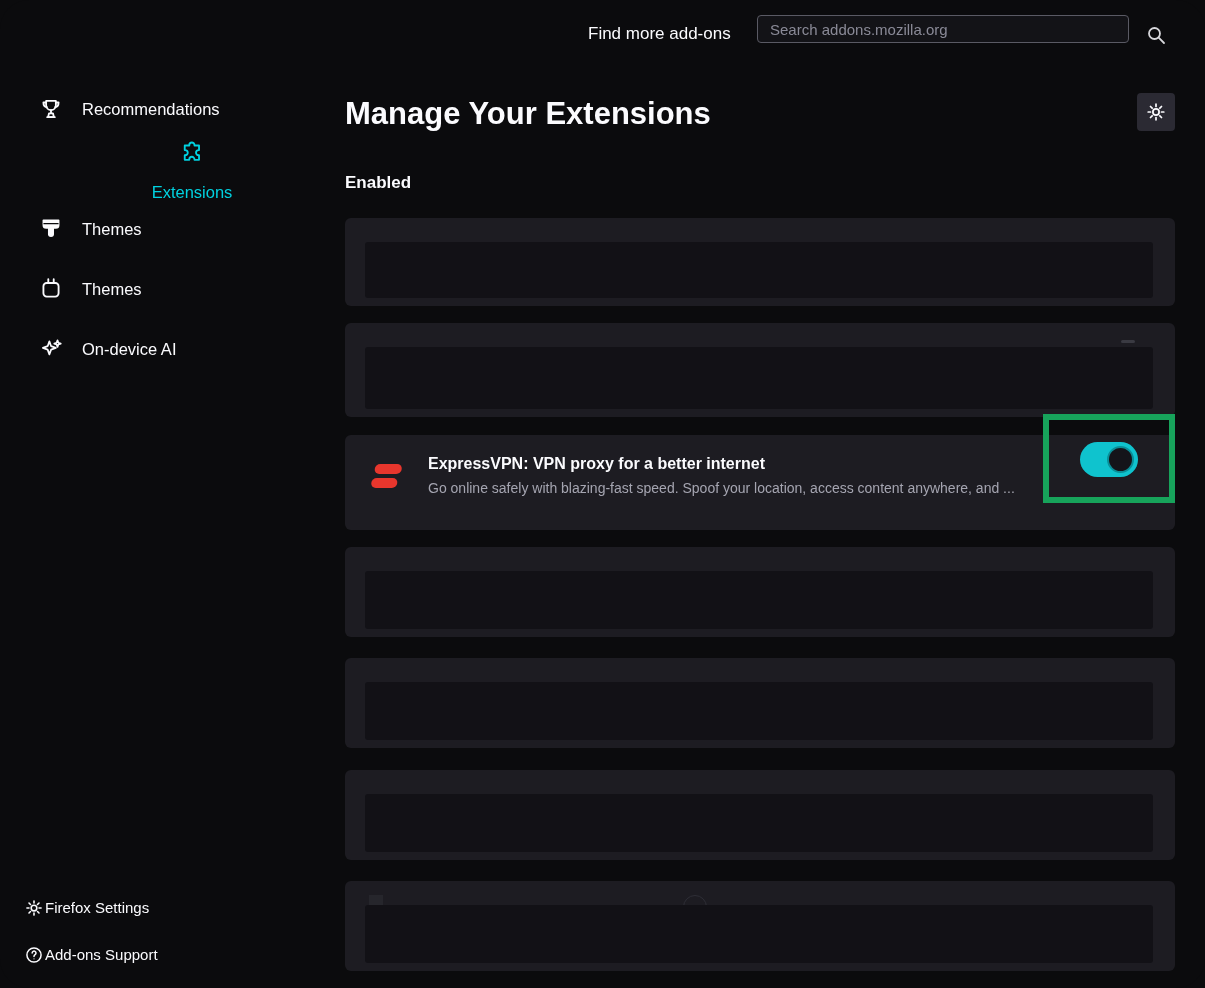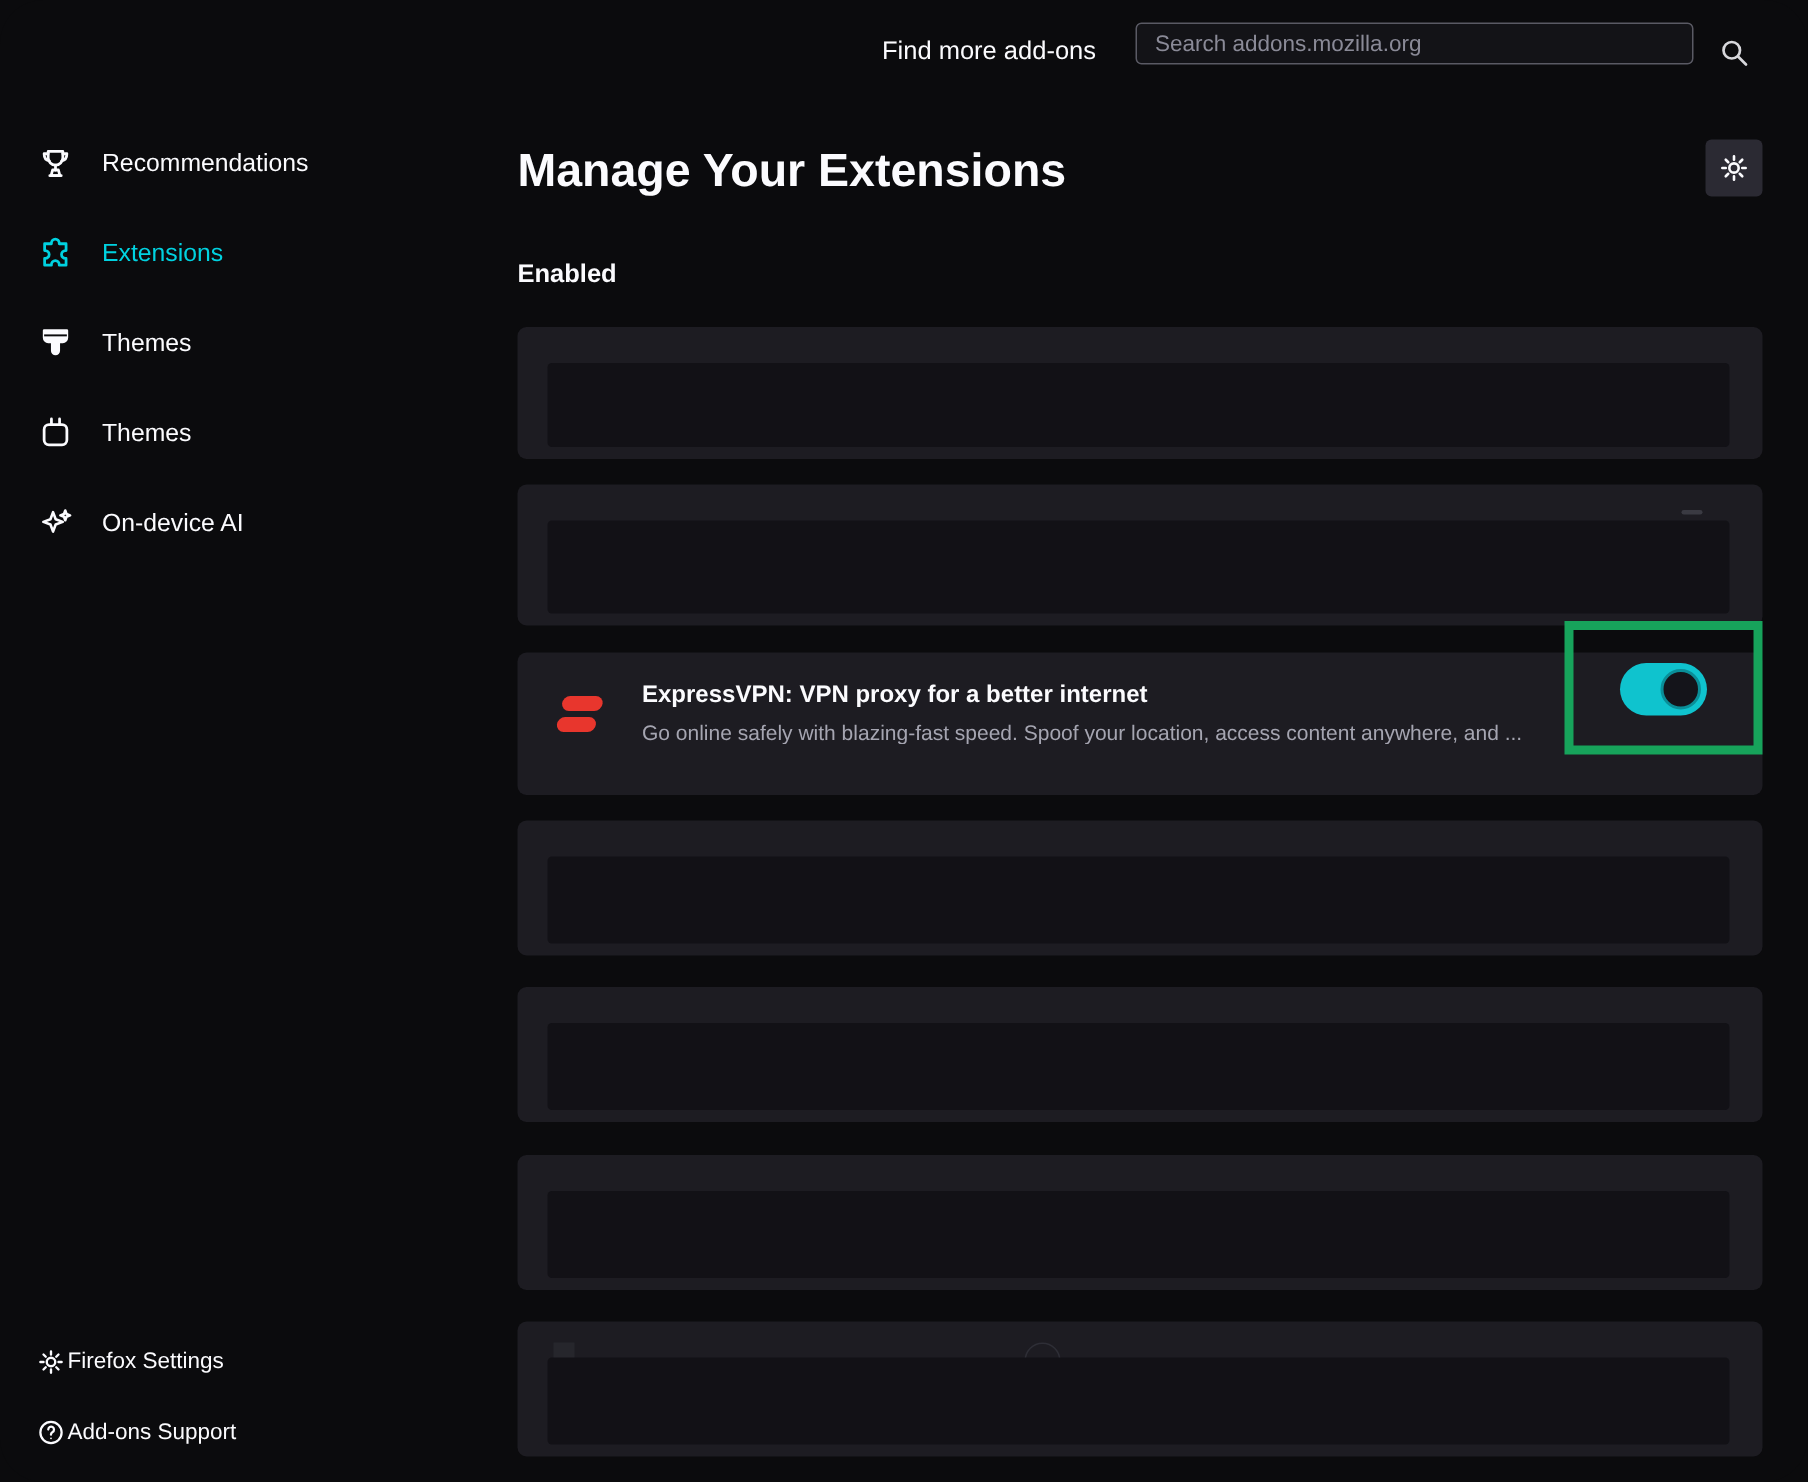--- a/index.html
+++ b/index.html
@@ -14,27 +14,27 @@
   .find-label { position:absolute; top:24px; left:588px; font-size:17px; color:#fbfbfe; }
   .search-box {
     position:absolute; top:15px; left:757px; width:372px; height:28px;
     background:#131317; border:1px solid #5a5a64; border-radius:4px;
     color:#fbfbfe; font-size:15px; padding:0 12px; outline:none;
     font-family:"Liberation Sans","DejaVu Sans",sans-serif;
   }
   .search-box::placeholder { color:#8a8a97; }
   .search-btn { position:absolute; top:23px; left:1144px; width:24px; height:24px; cursor:pointer; background:none; border:none; padding:0; }
   
-  .sidebar { position:absolute; top:79px; left:2px; width:330px; }
+  .sidebar { position:absolute; top:79px; left:16px; width:330px; }
   .side-item {
     height:60px; display:flex; align-items:center; gap:18px;
     padding-left:22px; font-size:16.5px; cursor:pointer; color:#fbfbfe;
   }
   .side-item .ic { width:26px; height:26px; flex:0 0 26px; display:flex; align-items:center; justify-content:center; }
-  .side-item.selected { color:#00d2e0; }
+  .side-item.selected { color:#00d2e0;flex-direction:column; }
   .side-footer { position:absolute; top:884px; left:0; width:330px; }
   .side-footer .side-item { height:47px; font-size:15px; gap:1px; padding-left:24px; }
   .side-footer .ic { width:20px; height:20px; flex:0 0 20px; }
   svg.icon { display:block; }
   
   .page-title { position:absolute; left:345px; top:96px; margin:0; font-size:31px; font-weight:700; color:#fbfbfe; }
   .gear-btn {
     position:absolute; left:1137px; top:93px; width:38px; height:38px;
     background:#2b2a33; border:none; border-radius:4px; cursor:pointer;
     display:flex; align-items:center; justify-content:center; padding:0;

